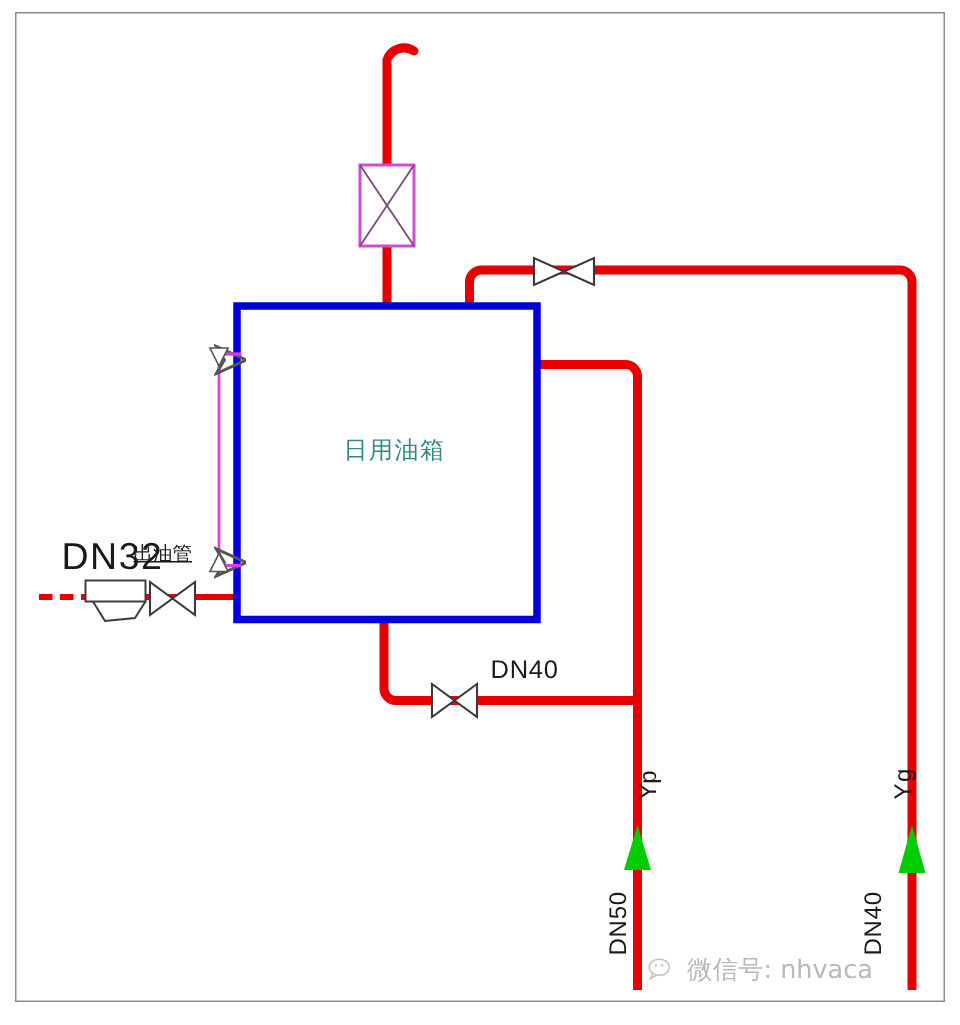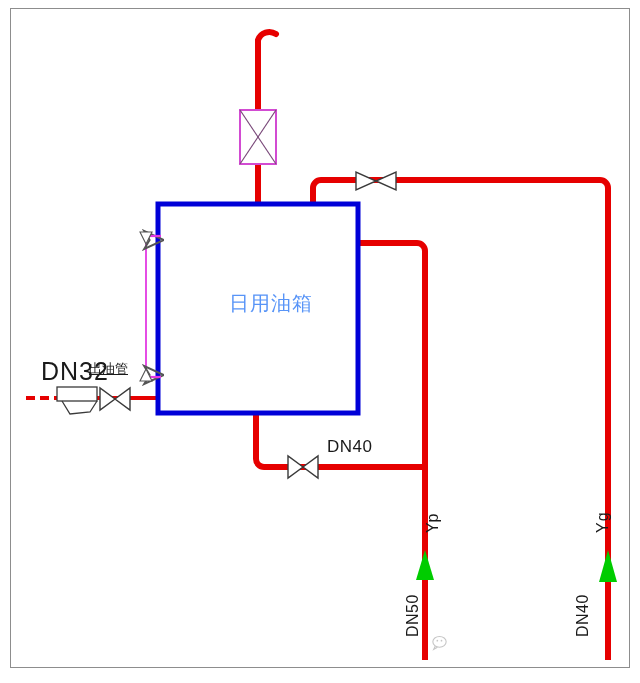--- a/index.html
+++ b/index.html
@@ -4,21 +4,21 @@
 <style>
   html,body{margin:0;padding:0;background:#ffffff;}
   body{width:640px;height:683px;font-family:"Liberation Sans",sans-serif;}
   #stage{position:relative;width:640px;height:683px;background:#ffffff;overflow:hidden;}
   #frame{position:absolute;left:10px;top:8px;width:620px;height:660px;border:1px solid #8d8d8d;box-sizing:border-box;background:#fff;}
   svg#cad{position:absolute;left:0;top:0;width:640px;height:683px;}
   .lbl{position:absolute;color:#1a1a1a;white-space:nowrap;font-family:"Liberation Sans",sans-serif;}
   #lbl-dn32{left:41px;top:357px;font-size:25px;letter-spacing:1px;text-align:right;}
   #lbl-outlet{left:89px;top:360px;font-size:13px;font-family:"DejaVu Sans",sans-serif;text-decoration:underline;}
   #lbl-dn40-mid{left:327px;top:437px;font-size:17px;letter-spacing:.5px;}
-  #lbl-tank{position:absolute;left:229px;top:290px;font-size:20px;color:#3b82f6;letter-spacing:1px;font-family:"DejaVu Sans",sans-serif;opacity:.85;}
+  #lbl-tank{position:absolute;left:229px;top:290px;font-size:16px;color:#0f766e;letter-spacing:1px;font-family:"DejaVu Sans",sans-serif;opacity:.85;}
   .vert{position:absolute;transform-origin:left top;transform:rotate(-90deg);white-space:nowrap;color:#1a1a1a;}
   #lbl-yp{left:424px;top:533px;font-size:16px;letter-spacing:1px;}
   #lbl-dn50{left:404px;top:637px;font-size:16px;letter-spacing:.5px;}
   #lbl-yg{left:594px;top:533px;font-size:16px;letter-spacing:1px;}
   #lbl-dn40-r{left:574px;top:637px;font-size:16px;letter-spacing:.5px;}
   #watermark{position:absolute;left:432px;top:635px;display:flex;align-items:center;gap:6px;color:#b9b9b9;font-size:17px;font-family:"DejaVu Sans",sans-serif;}
   #watermark .wx{width:20px;height:17px;}
 </style>
 </head>
 <body>
@@ -103,15 +103,16 @@
   <div class="vert" id="lbl-yg">Yg</div>
   <div class="vert" id="lbl-dn40-r">DN40</div>
 
   <div id="watermark">
     <svg class="wx" viewBox="0 0 24 20">
       <ellipse cx="9" cy="8" rx="8" ry="6.5" fill="none" stroke="#c6c6c6" stroke-width="1.3"></ellipse>
       <path d="M4 13 L2 17 L6.5 14.5" fill="none" stroke="#c6c6c6" stroke-width="1.3"></path>
       <circle cx="6.4" cy="6.6" r="1" fill="#c6c6c6"></circle>
       <circle cx="11.4" cy="6.6" r="1" fill="#c6c6c6"></circle>
     </svg>
+    <span>微信号: nhvaca</span>
   </div>
 
 </div>
 
 </body></html>

